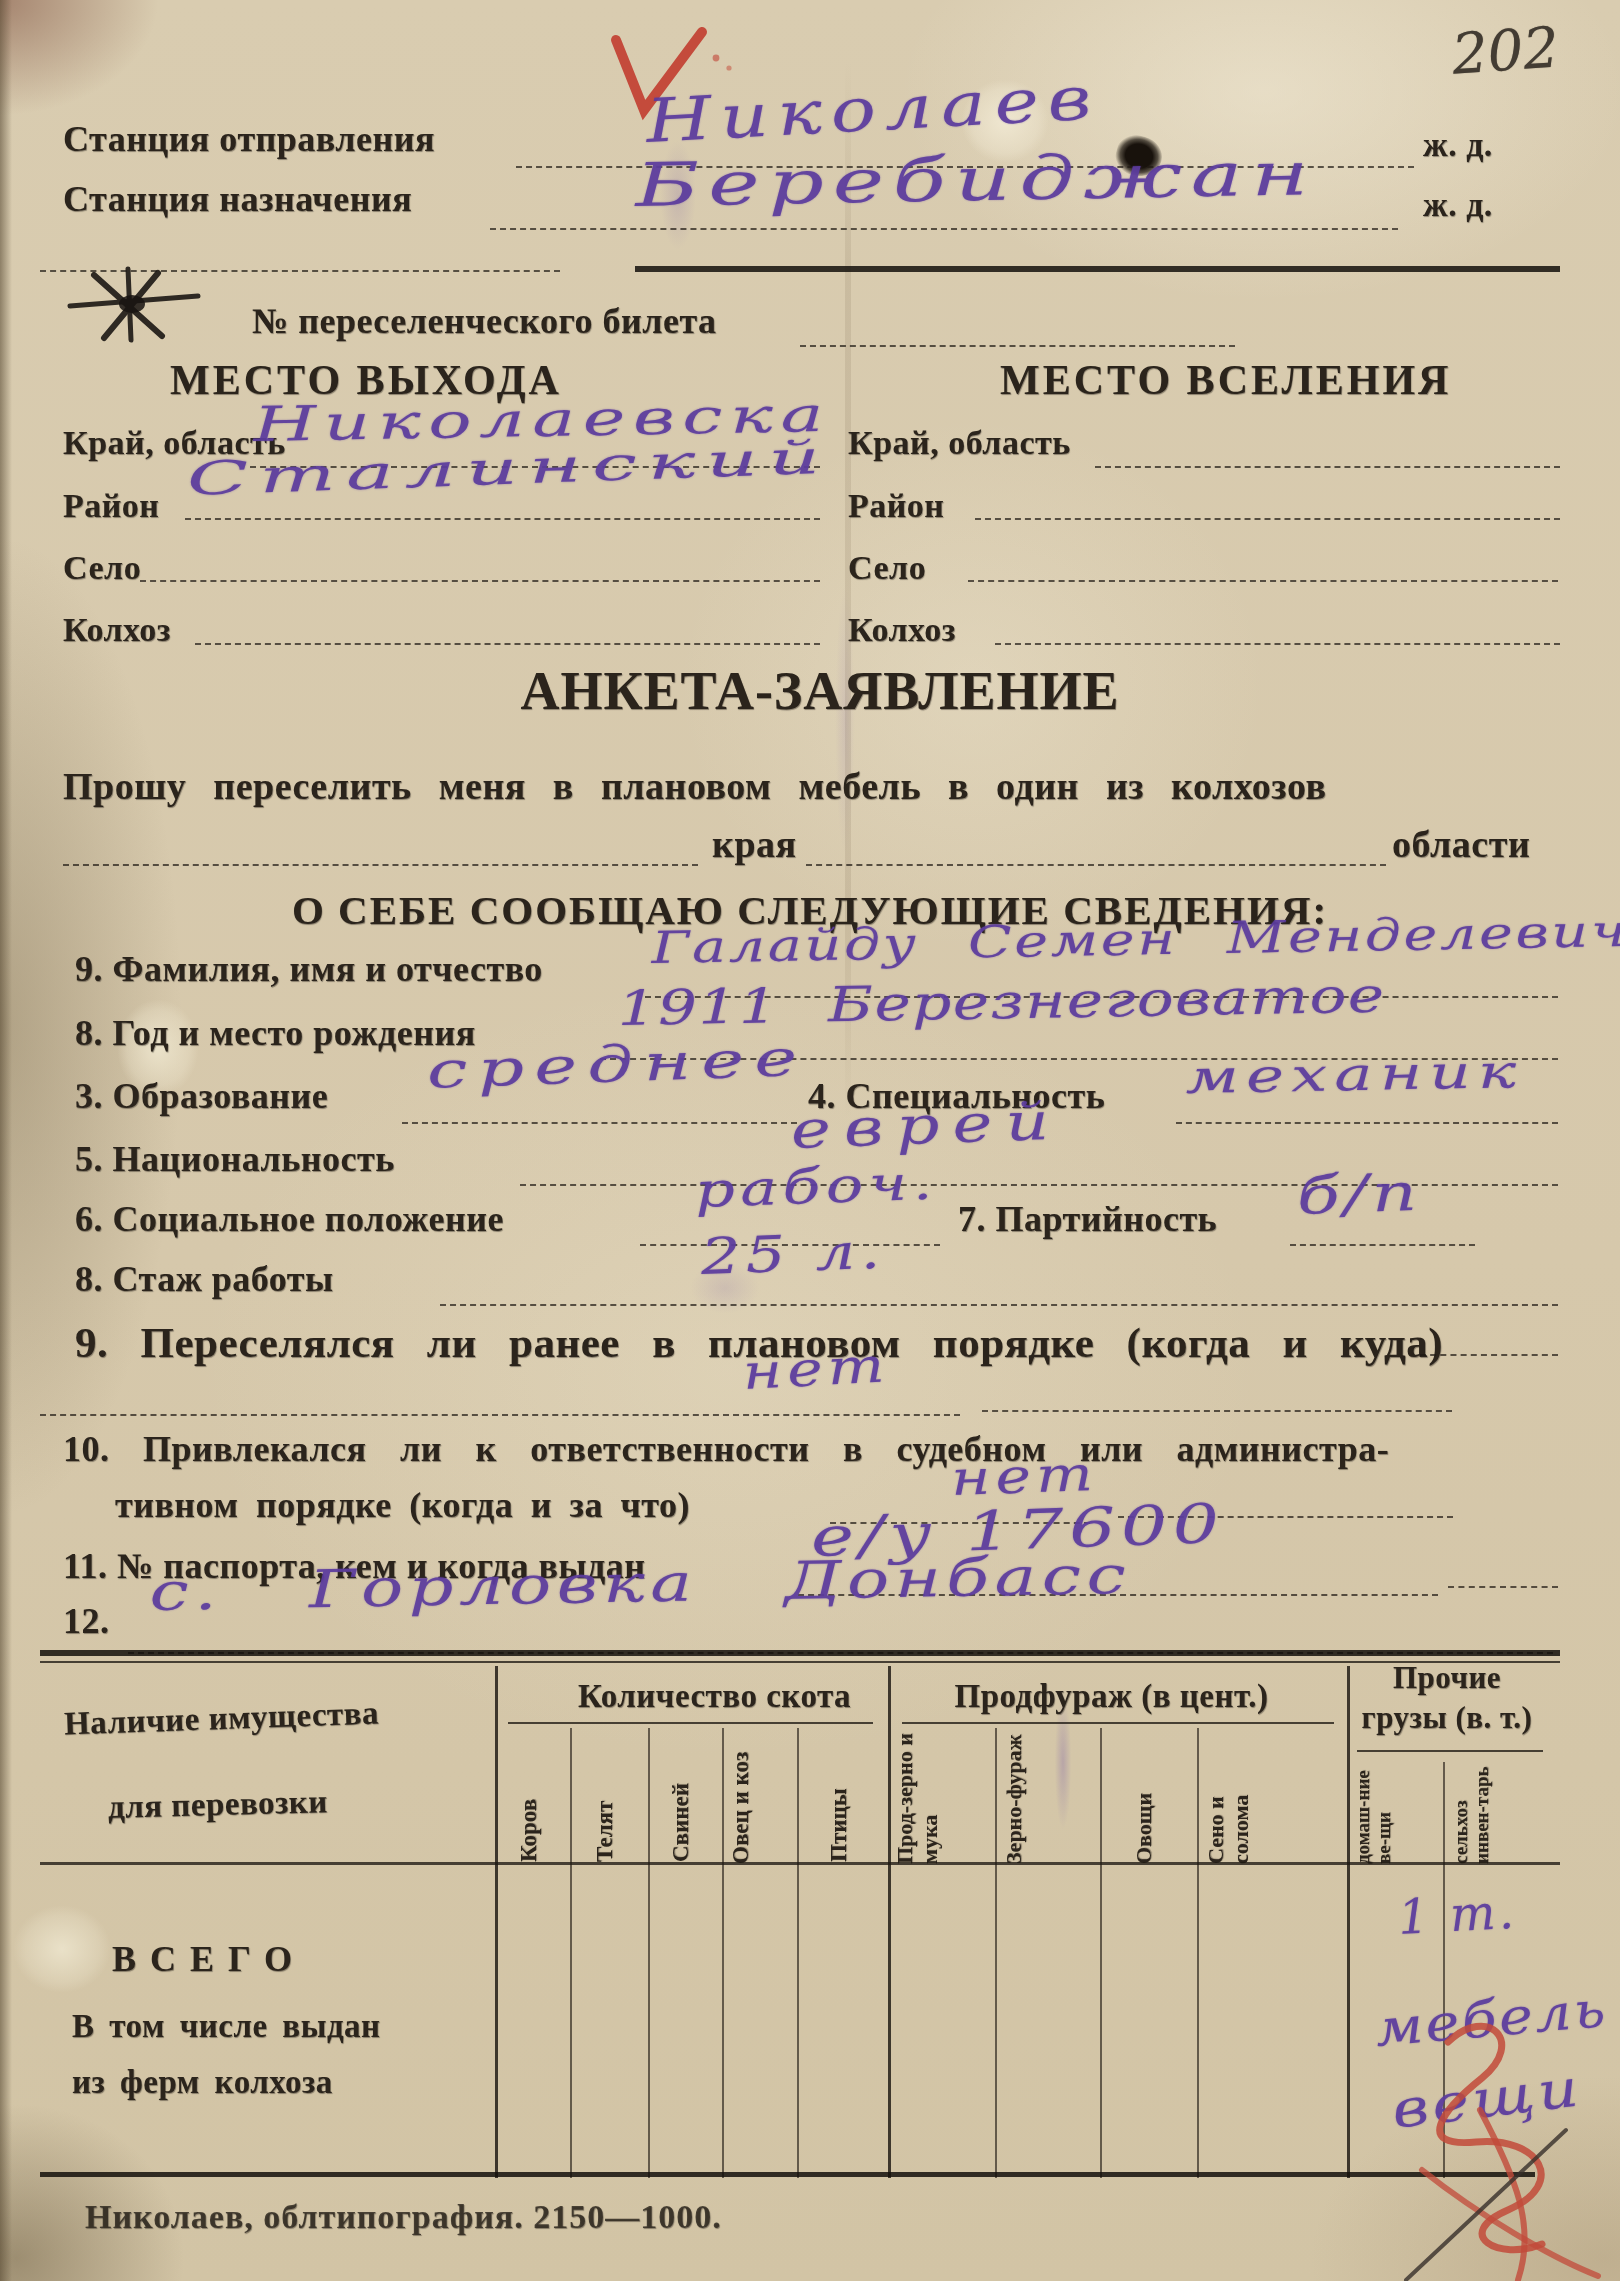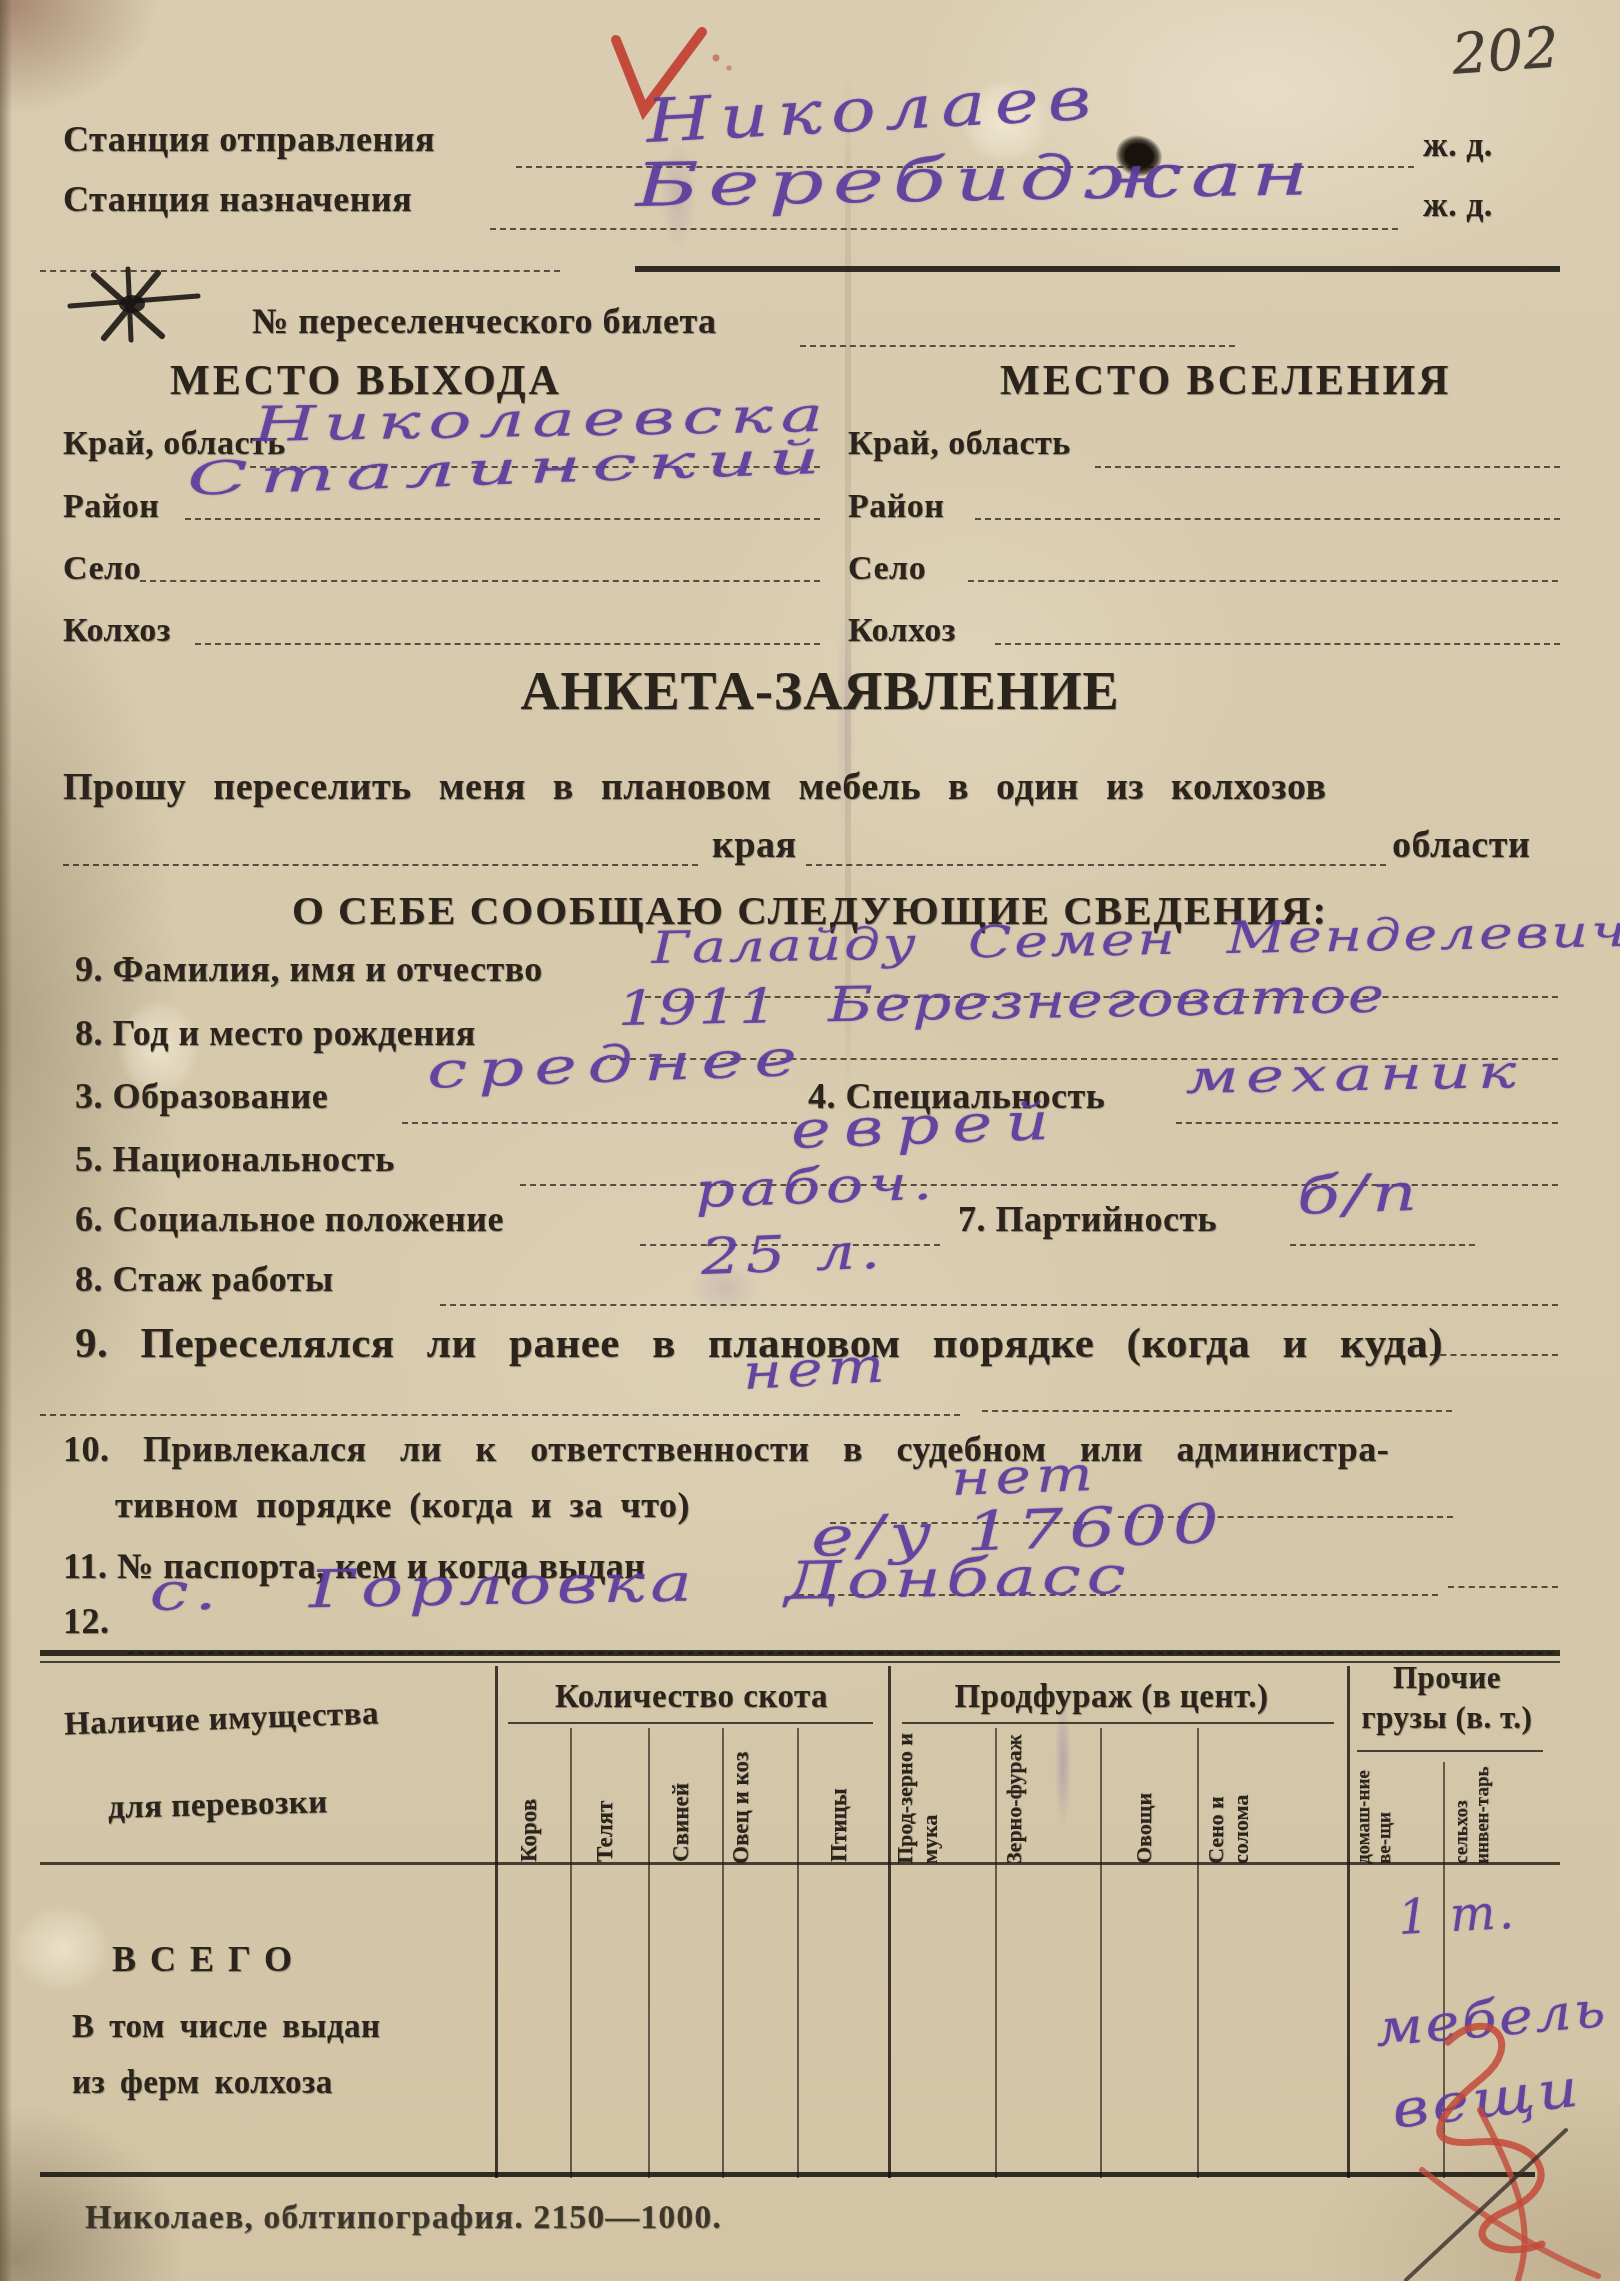--- a/index.html
+++ b/index.html
@@ -178,21 +178,21 @@
   <div class="vln" style="left:722px;top:1728px;height:450px;"></div>
   <div class="vln" style="left:797px;top:1728px;height:450px;"></div>
   <div class="vln" style="left:995px;top:1728px;height:450px;"></div>
   <div class="vln" style="left:1100px;top:1728px;height:450px;"></div>
   <div class="vln" style="left:1197px;top:1728px;height:450px;"></div>
   <div class="vln" style="left:1443px;top:1762px;height:416px;"></div>
 
   <div class="p" style="left:64px;top:1700px;font-size:33px;transform:rotate(-2deg);">Наличие имущества</div>
   <div class="p" style="left:108px;top:1786px;font-size:33px;transform:rotate(-1.5deg);">для перевозки</div>
 
-  <div class="p" style="left:495px;top:1678px;width:393px;text-align:center;font-size:33px;">Количество скота</div>
+  <div class="p" style="left:495px;top:1678px;width:393px;text-align:center;font-size:33px;padding-left:23px;">Количество скота</div>
   <div class="ln" style="left:508px;top:1722px;width:365px;border-bottom-width:2.5px;"></div>
   <div class="p" style="left:888px;top:1678px;width:447px;text-align:center;font-size:33px;">Продфураж (в цент.)</div>
   <div class="ln" style="left:902px;top:1722px;width:432px;border-bottom-width:2.5px;"></div>
   <div class="p" style="left:1347px;top:1660px;width:200px;text-align:center;font-size:31px;">Прочие</div>
   <div class="p" style="left:1347px;top:1700px;width:200px;text-align:center;font-size:31px;">грузы (в. т.)</div>
   <div class="ln" style="left:1357px;top:1750px;width:186px;border-bottom-width:2.5px;"></div>
 
   <div class="vc" style="left:516px;top:1732px;width:34px;height:130px;font-size:23px;">Коров</div>
   <div class="vc" style="left:592px;top:1732px;width:34px;height:130px;font-size:23px;">Телят</div>
   <div class="vc" style="left:668px;top:1732px;width:34px;height:130px;font-size:23px;">Свиней</div>

